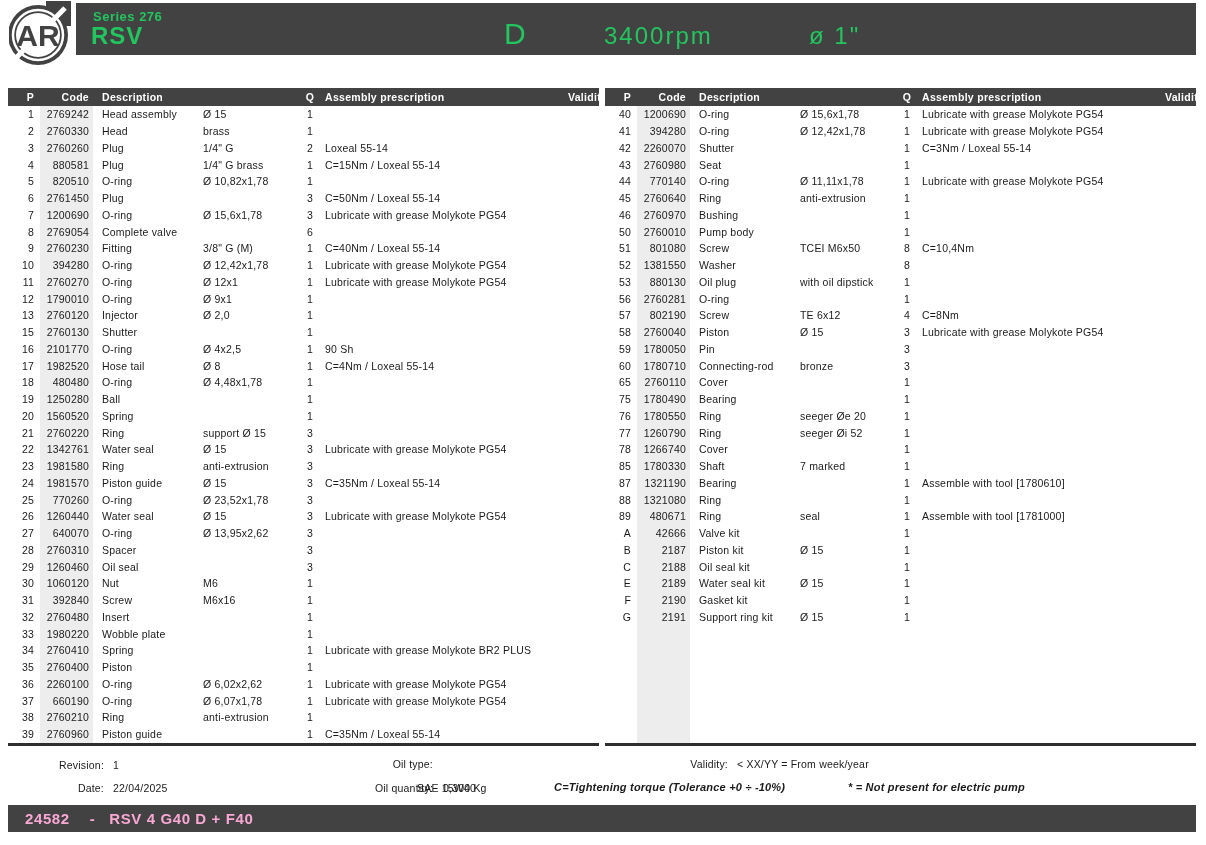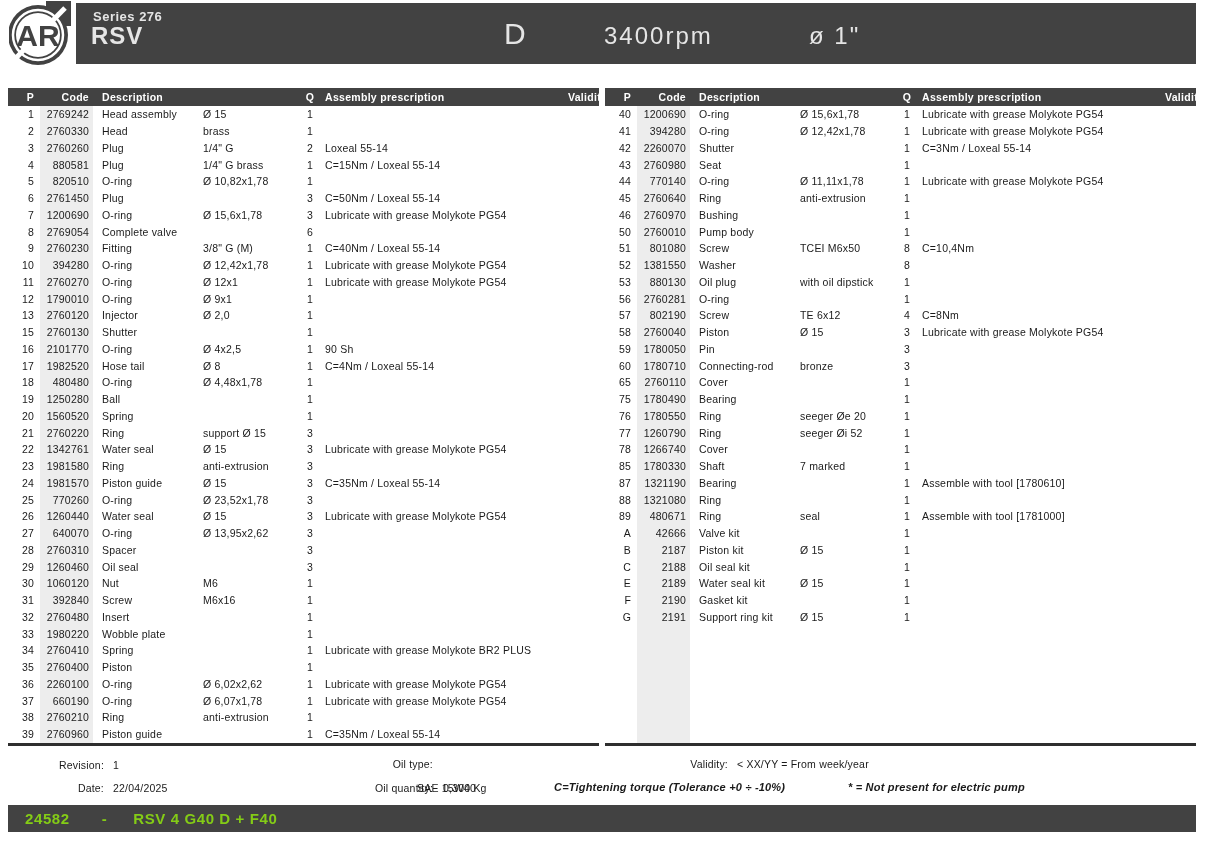--- a/index.html
+++ b/index.html
@@ -9,22 +9,22 @@
   }
   *{margin:0;padding:0;box-sizing:border-box;}
   html,body{background:#fff;}
   body{
     width:1206px;height:845px;position:relative;overflow:hidden;
     font-family:"Liberation Sans",sans-serif;color:var(--txt);
   }
   
   .logo{position:absolute;left:9px;top:1px;width:62px;height:66px;}
   .titlebar{
-    position:absolute;left:76px;top:3px;width:1120px;height:61px;
-    background:var(--bar);color:#e5e5e5;
+    position:absolute;left:76px;top:3px;width:1120px;height:52px;
+    background:var(--bar);color:#22c55e;
   }
   .series{position:absolute;left:17px;top:6px;font-size:13px;font-weight:bold;letter-spacing:.5px;}
   .model{position:absolute;left:15px;top:19px;font-size:24px;font-weight:bold;letter-spacing:1px;}
   .variant{position:absolute;left:428px;top:14px;font-size:30px;letter-spacing:1px;}
   .rpm{position:absolute;left:528px;top:19px;font-size:24px;letter-spacing:2px;}
   .dia{position:absolute;left:733px;top:19px;font-size:24px;letter-spacing:2px;}
   
   .ptable{
     position:absolute;top:88px;width:591px;height:658px;
     border-bottom:3px solid #2e2e2e;
@@ -52,22 +52,22 @@
   .c-detail{white-space:nowrap;}
   .c-q{text-align:center;}
   .c-asm{padding-left:4px;white-space:nowrap;}
   .c-val{text-align:right;padding-right:4px;white-space:nowrap;}
   
   .fl{position:absolute;font-size:10.5px;letter-spacing:.2px;}
   .lab{text-align:right;}
   .ital{font-style:italic;font-weight:bold;font-size:11px;}
   .bottombar{
     position:absolute;left:8px;top:805px;width:1188px;height:27px;
-    background:var(--bar);color:#84cc16;display:flex;align-items:center;
-    font-size:15px;font-weight:bold;letter-spacing:.6px;gap:12px;
+    background:var(--bar);color:#f9a8d4;display:flex;align-items:center;
+    font-size:15px;font-weight:bold;letter-spacing:.6px;
   }
   .bottombar .code{margin-left:17px;}
   .bottombar .dash{margin-left:20px;}
   .bottombar .title{margin-left:14px;text-align:center;}
 </style>
 </head>
 <body>
 
 <div class="logo">
   <svg width="62" height="66" viewBox="0 0 62 66">

